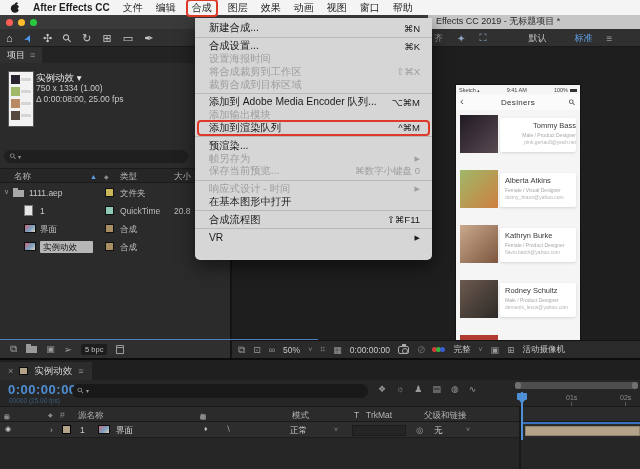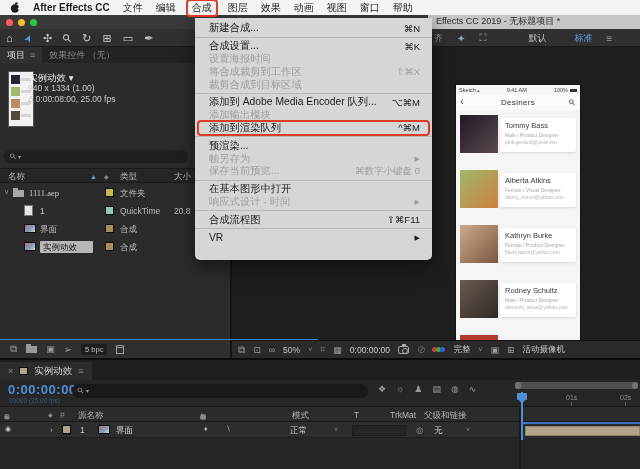--- a/index.html
+++ b/index.html
@@ -39,21 +39,21 @@
   .project{position:absolute;left:0;top:47px;width:230px;height:311px;background:#2b2b2b;z-index:4;}
   .pdivider{position:absolute;left:230px;top:47px;width:2px;height:311px;background:#141414;z-index:4;}
   .ptabs{position:absolute;left:0;top:0;width:100%;height:16px;background:#232323;display:flex;align-items:center;font-size:9px;}
   .ptab{padding:0 7px;height:16px;line-height:16px;color:#8a8a8a;white-space:nowrap;}
   .ptab.active{background:#303030;color:#dcdcdc;}
   .ptab .bg{color:#8a8a8a;margin-left:5px;}
   .pinfo-thumb{position:absolute;left:8px;top:24px;width:26px;height:56px;background:#f2f2f2;border:1px solid #555;padding:2px 2px;}
   .pinfo-thumb .mrow{height:10px;margin-bottom:2px;display:flex;gap:1px;align-items:center;}
   .pinfo-thumb .mava{width:9px;height:9px;}
   .pinfo-thumb .mline{flex:1;height:3px;background:#d5d5d5;}
-  .pinfo{position:absolute;left:28px;top:25px;font-size:8.5px;color:#c9c9c9;line-height:11px;white-space:nowrap;}
+  .pinfo{position:absolute;left:36px;top:25px;font-size:8.5px;color:#c9c9c9;line-height:11px;white-space:nowrap;}
   .pinfo .t1{color:#eaeaea;font-size:9.5px;}
   .psearch{position:absolute;left:4px;top:103px;width:184px;height:13px;background:#1f1f1f;border-radius:7px;
            color:#9a9a9a;font-size:8px;line-height:13px;padding-left:6px;}
   .phead{position:absolute;left:0;top:121px;width:100%;height:15px;background:#262626;border-top:1px solid #1b1b1b;
          border-bottom:1px solid #1b1b1b;font-size:8.5px;color:#b5b5b5;}
   .phead span{position:absolute;top:2px;}
   .prows{position:absolute;left:0;top:137px;width:100%;}
   .prow{position:relative;height:18px;font-size:8.5px;color:#c9c9c9;}
   .prow .nm{position:absolute;top:4px;white-space:nowrap;}
   .prow .sw{position:absolute;left:105px;top:4px;width:9px;height:9px;border:1px solid #111;}
@@ -211,21 +211,20 @@
       <span class="ws-active" style="margin-left:14px;">标准</span>
       <span class="burger">≡</span>
     </div>
   </div>
 
   <div class="project">
     <div class="ptabs">
       <span class="ptab active">
         <span>项目</span><span class="bg">≡</span>
       </span>
-      <span class="ptab">效果控件 （无）</span>
     </div>
     <div class="pinfo-thumb">
       <div class="mrow">
           <div class="mava" style="background:#2a2430;"></div>
           <div class="mline"></div>
         </div>
       <div class="mrow">
           <div class="mava" style="background:#9fb86a;"></div>
           <div class="mline"></div>
         </div>
@@ -233,39 +232,39 @@
           <div class="mava" style="background:#b98a63;"></div>
           <div class="mline"></div>
         </div>
       <div class="mrow">
           <div class="mava" style="background:#55463e;"></div>
           <div class="mline"></div>
         </div>
     </div>
     <div class="pinfo">
       <div class="t1">实例动效 ▾</div>
-      <div>940 x 1334 (1.00)</div>
+      <div>750 x 1334 (1.00)</div>
       <div>Δ 0:00:08:00, 25.00 fps</div>
     </div>
     <div class="psearch">
       <span class="glass">⚲</span>
       <span style="font-size:6px;">▾</span>
     </div>
     <div class="phead">
-      <span style="left:8px;">名称</span>
+      <span style="left:14px;">名称</span>
       <span style="left:90px;color:#5ea0e6;font-size:7px;top:4px;">▲</span>
       <span style="left:104px;font-size:6px;top:4px;color:#8a8a8a;">◆</span>
       <span style="left:120px;">类型</span>
       <span style="left:174px;">大小</span>
     </div>
     <div class="prows" id="project-rows">
         <div class="prow">
           <span class="caret">∨</span>
           <span class="mini-folder" style="left: 13px;"></span>
-          <span class="nm" style="left: 29px; font-family: Liberation Serif, serif;"><span>1111.aep</span></span>
+          <span class="nm" style="left: 29px;"><span>1111.aep</span></span>
           <span class="sw" style="background: rgb(201, 183, 88);"></span>
           <span class="ty">文件夹</span>
         </div>
         <div class="prow">
           <span class="mini-file" style="left: 24px;"></span>
           <span class="nm" style="left: 40px;"><span>1</span></span>
           <span class="sw" style="background: rgb(143, 202, 184);"></span>
           <span class="ty">QuickTime</span>
           <span class="sz">20.8</span>
         </div>
@@ -301,21 +300,21 @@
         <span>9:41 AM</span>
         <span><span>100%</span><span class="ph-batt"></span></span>
       </div>
       <div class="ph-nav">
         <span class="ph-back" style="transform:scaleX(-1);display:inline-block;">›</span>
         <span class="ph-title">Desiners</span>
         <span class="ph-search">⚲</span>
       </div>
       <div id="phone-cards">
           <div class="ph-card-ava" style="top: 30px; background: linear-gradient(135deg, rgb(32, 26, 35), rgb(90, 74, 82));"></div>
-          <div class="ph-card" style="top: 33px;">
+          <div class="ph-card" style="top: 33px; text-align: right;">
             <div class="nm">Tommy Bass</div>
             <div class="mt">Male  /  Product Designer</div>
             <div class="em">pink.gertau9@yeah.net</div>
           </div>
           <div class="ph-card-ava" style="top: 85px; background: linear-gradient(135deg, rgb(159, 184, 106), rgb(207, 127, 63));"></div>
           <div class="ph-card" style="top: 88px;">
             <div class="nm">Alberta Atkins</div>
             <div class="mt">Female  /  Visual Designer</div>
             <div class="em">donny_braun@yahoo.com</div>
           </div>
@@ -397,26 +396,26 @@
       </div>
       <div class="menu-item disabled">
         <span class="mi-label">帧另存为</span>
         <span class="mi-sub">▶</span>
       </div>
       <div class="menu-item disabled">
         <span class="mi-label">保存当前预览...</span>
         <span class="mi-short">⌘数字小键盘 0</span>
       </div>
       <div class="menu-sep"></div>
-      <div class="menu-item">
-        <span class="mi-label">在基本图形中打开</span>
-      </div>
       <div class="menu-item disabled">
         <span class="mi-label">响应式设计 - 时间</span>
         <span class="mi-sub">▶</span>
+      </div>
+      <div class="menu-item">
+        <span class="mi-label">在基本图形中打开</span>
       </div>
       <div class="menu-sep"></div>
       <div class="menu-item">
         <span class="mi-label">合成流程图</span>
         <span class="mi-short">⇧⌘F11</span>
       </div>
       <div class="menu-sep"></div>
       <div class="menu-item">
         <span class="mi-label">VR</span>
         <span class="mi-sub">▶</span>
@@ -469,21 +468,21 @@
           <span>☼</span>
           <span>∖</span>
           <span style="font-style:italic;">fx</span>
           <span>▦</span>
           <span>◎</span>
           <span>◐</span>
           <span>⊕</span>
       </div>
       <span style="left:292px;">模式</span>
       <span style="left:354px;">T</span>
-      <span style="left:366px;margin-left:24px;">TrkMat</span>
+      <span style="left:366px;">TrkMat</span>
       <span style="left:424px;">父级和链接</span>
     </div>
 
     <div class="tl-layer">
       <span style="left:5px;font-size:7px;">◉</span>
       <span style="left:50px;color:#aaaaaa;">›</span>
       <span class="lay-sw"></span>
       <span style="left:80px;">1</span>
       <span class="lay-comp mini-comp"></span>
       <span style="left:116px;color:#dddddd;">界面</span>

